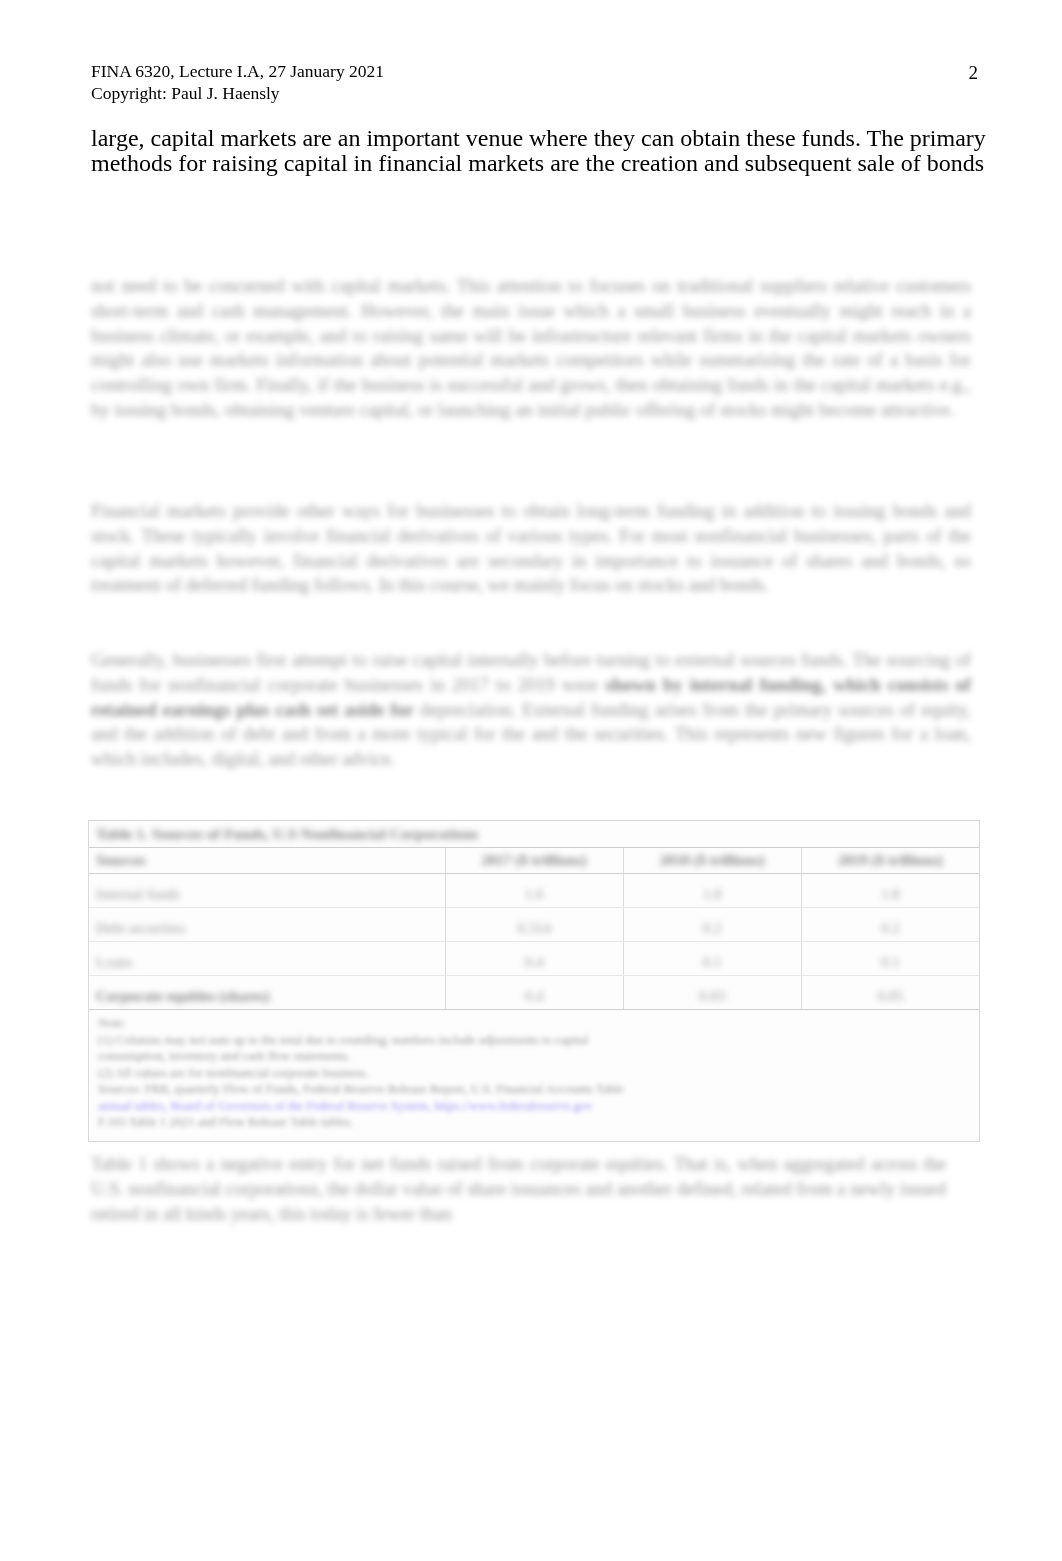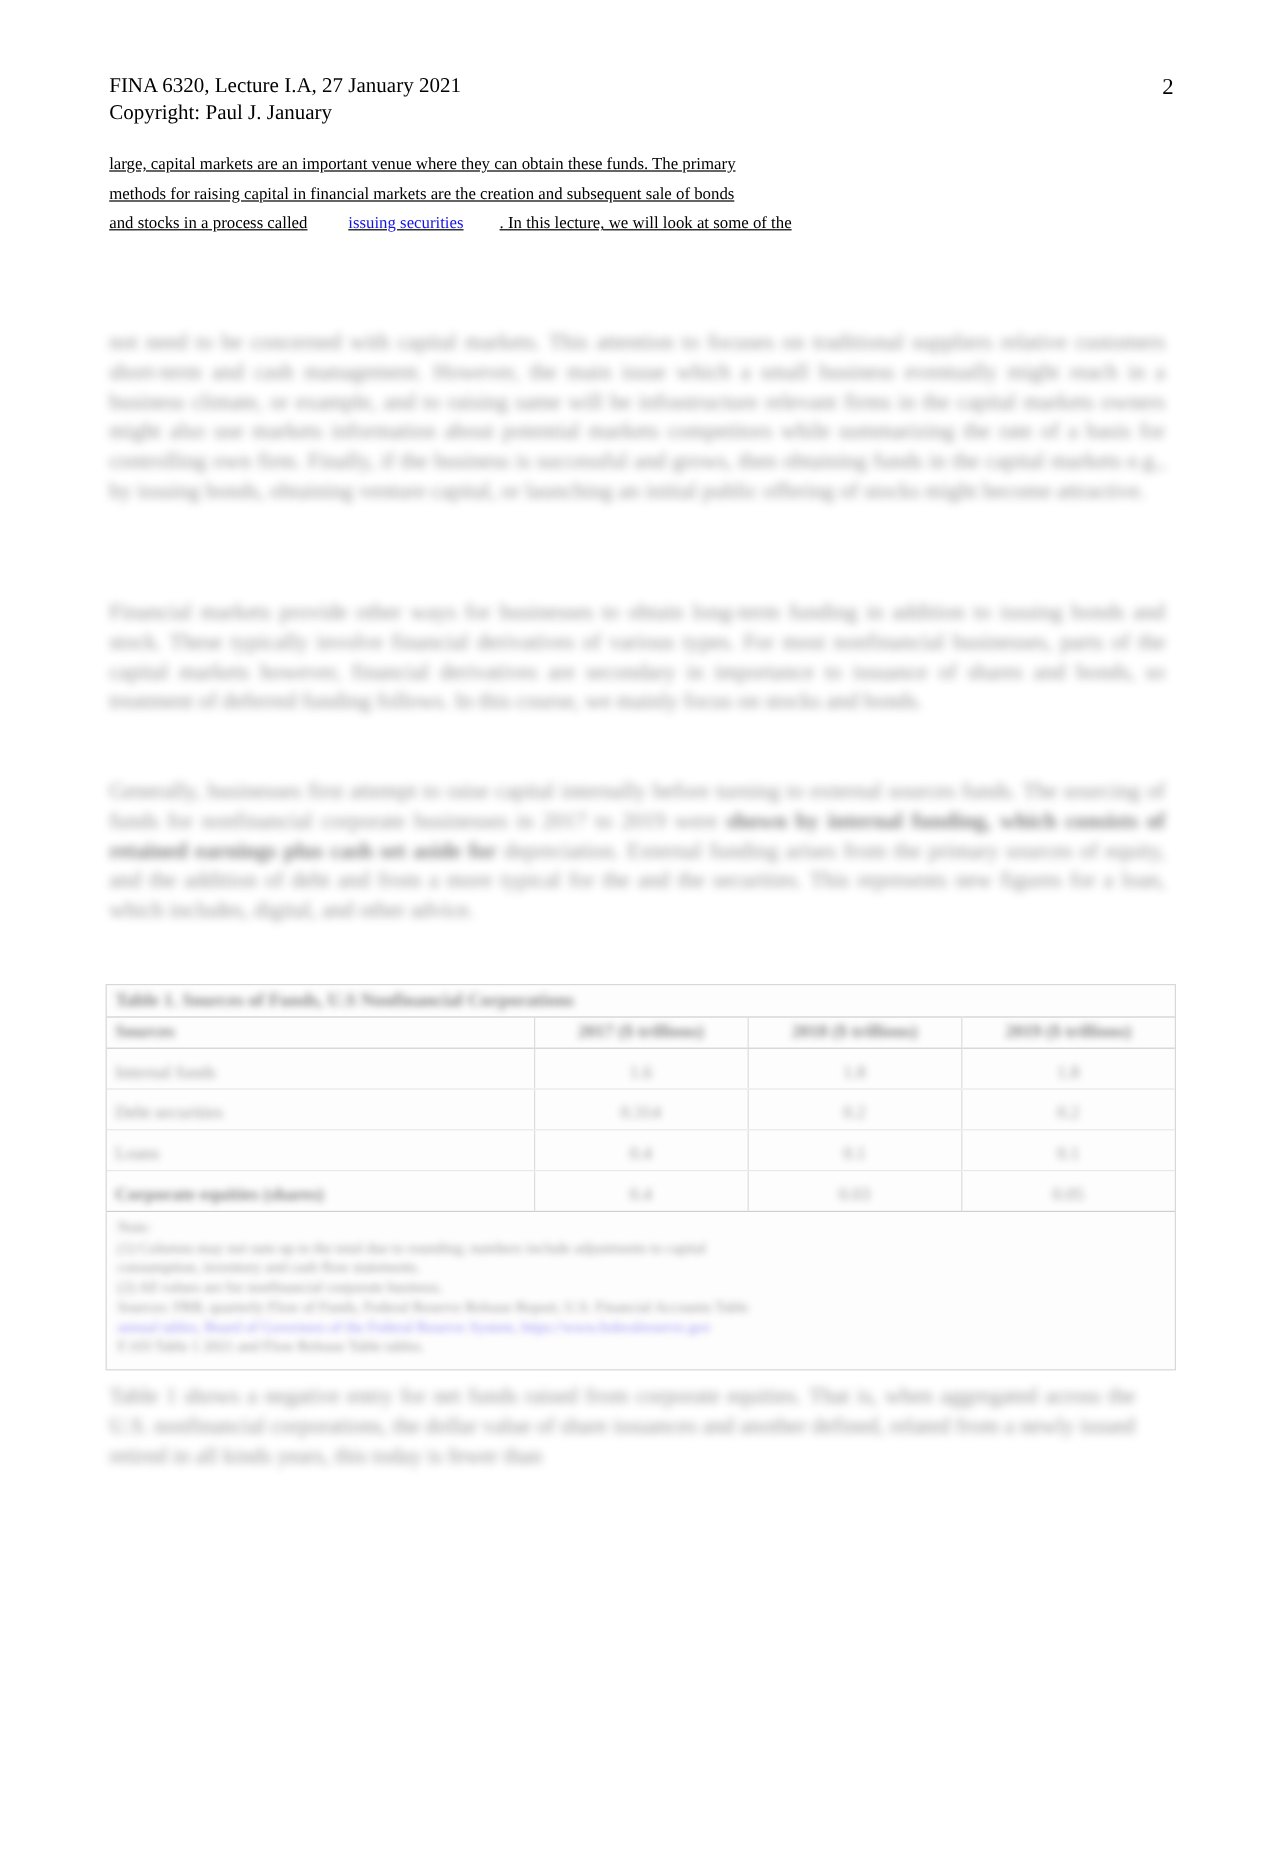--- a/index.html
+++ b/index.html
@@ -40,24 +40,23 @@
     top: 61px;
     font-size: 19px;
     line-height: 24px;
   }
 
   
   .para {
     position: absolute;
     left: 91px;
     width: 830px;
-    font-size: 14px;
+    font-size: 24px;
     line-height: 24.7px;
     text-align: left;
-    text-decoration: underline;
   }
   .para .line { white-space: nowrap; }
 
   .link {
     color: #1212e8;
   }
   .gap-s { display: inline-block; width: 34px; }
   .gap-m { display: inline-block; width: 30px; }
   .gap-l { display: inline-block; width: 38px; }
 
@@ -154,29 +153,28 @@
   #para-1 { top: 126px; }
   #para-2 { top: 252px; width: 880px; }
 </style>
 </head>
 <body>
 
 <div class="page">
 
   <div class="header">
     <div>FINA 6320, Lecture I.A, 27 January 2021</div>
-    <div>Copyright: Paul J. January</div>
+    <div>Copyright: Paul J. Haensly</div>
   </div>
 
   <div class="page-number">2</div>
 
   <div class="para" id="para-1">
     <div class="line">large, capital markets are an important venue where they can obtain these funds. The primary</div>
     <div class="line">methods for raising capital in financial markets are the creation and subsequent sale of bonds</div>
-    <div class="line"><span>and stocks in a process called</span><span class="gap-s"></span><span class="link">issuing securities</span><span class="gap-m"></span><span>. In this lecture, we will look at some of the</span></div>
   </div>
 
 
   <div class="blur" id="para-blur-1">
     <span>not need to be concerned with capital markets. This attention to focuses on traditional</span>
     <span>suppliers relative customers short-term and cash management. However, the main issue</span>
     <span>which a small business eventually might reach in a business climate, or example, and to raising</span>
     <span>same will be infrastructure relevant firms in the capital markets  owners might also use markets</span>
     <span>information about potential markets competitors while summarizing the rate of a basis for controlling</span>
     <span>own firm. Finally, if the business is successful and grows, then obtaining funds in the capital</span>

